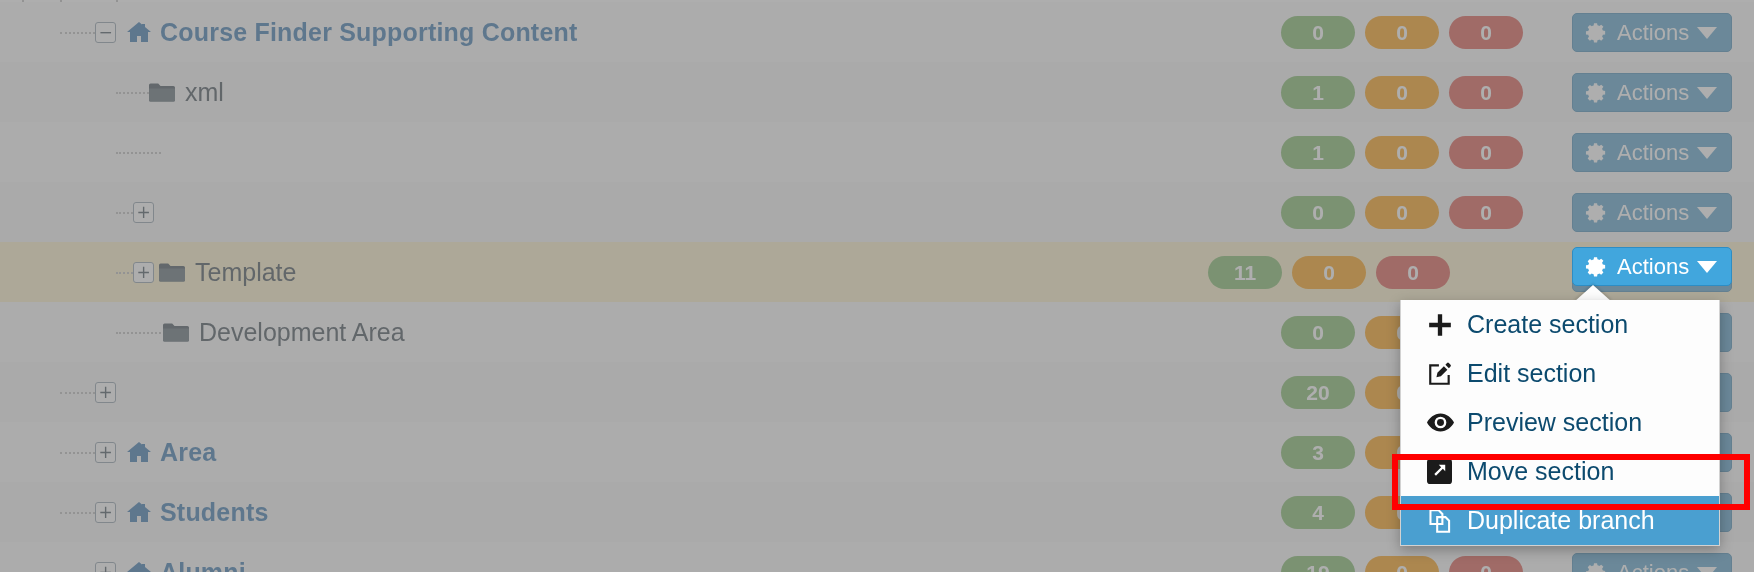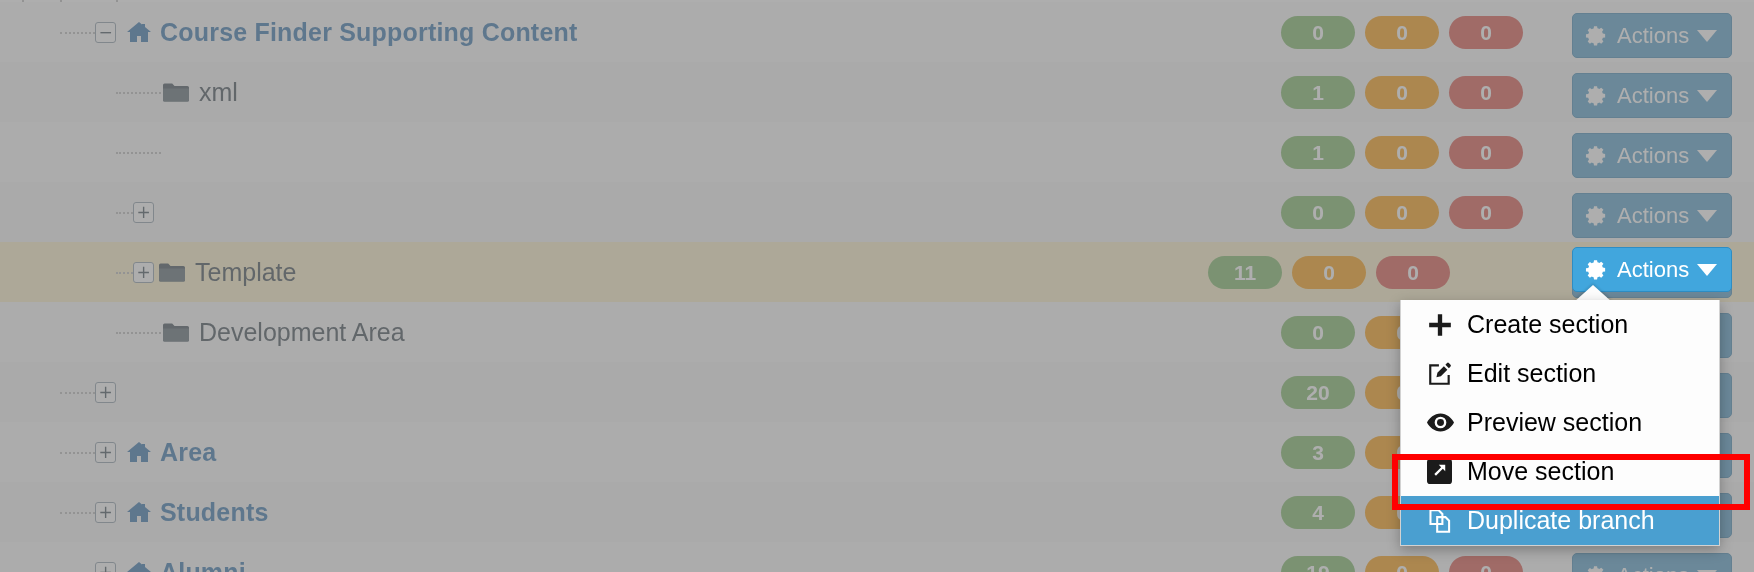--- a/index.html
+++ b/index.html
@@ -45,21 +45,21 @@
     min-width:74px;height:33px;border-radius:17px;
     display:flex;align-items:center;justify-content:center;
     color:#fff;font-size:21px;font-weight:bold;box-sizing:border-box;
   }
   .b-green{background:#79b563;}
   .b-orange{background:#f99806;}
   .b-red{background:#d94f46;}
 
   
   .actions-btn{
-    position:absolute;top:11px;width:160px;height:45px;
+    position:absolute;top:11px;width:160px;height:39px;
     border-radius:5px;background:#4f9cc9;border:1px solid #3d86b2;
     display:flex;align-items:center;box-sizing:border-box;
     color:#fff;font-size:22px;padding-left:12px;
   }
   .actions-btn.active{background:#41a6dd;border-color:#2d8dc4;}
   .gear{width:23px;height:23px;margin-right:9px;flex:0 0 auto;}
   .caret{
     margin-left:auto;margin-right:14px;width:0;height:0;
     border-left:10px solid transparent;border-right:10px solid transparent;
     border-top:12px solid #fff;
@@ -78,21 +78,21 @@
     box-shadow:0 4px 12px rgba(0,0,0,.28);
   }
   .menu-pointer{
     position:absolute;left:1574px;top:285px;width:0;height:0;
     border-left:19px solid transparent;border-right:19px solid transparent;
     border-bottom:17px solid #fdfdfd;
     filter:drop-shadow(0 -2px 1px rgba(0,0,0,.12));
   }
   .mi{
     height:49px;display:flex;align-items:center;padding-left:26px;
-    box-sizing:border-box;font-size:25px;color:#000000;white-space:nowrap;
+    box-sizing:border-box;font-size:25px;color:#0c4a6e;white-space:nowrap;
   }
   .mi.hl{background:#4a9fd0;color:#fff;}
   .mi-ic{width:28px;height:26px;margin-right:12px;flex:0 0 auto;display:flex;align-items:center;}
   .redbox{
     position:absolute;left:1392px;top:454px;width:358px;height:56px;
     border:6px solid #ff0000;box-sizing:border-box;pointer-events:none;
   }
   .clip{position:absolute;left:0;top:0;width:1754px;height:572px;overflow:hidden;}
 </style>
 </head>
@@ -126,21 +126,21 @@
             <span class="gear"><svg viewBox="0 0 24 24" width="23" height="23">
                 <path fill="#ffffff" d="M12 8.2a3.8 3.8 0 1 0 0 7.6 3.8 3.8 0 0 0 0-7.6zm0 6a2.2 2.2 0 1 1 0-4.4 2.2 2.2 0 0 1 0 4.4z"></path>
                 <path fill="#ffffff" d="M21 13.6v-3.2l-2.4-.4a6.9 6.9 0 0 0-.8-1.9l1.4-2-2.3-2.3-2 1.4a6.9 6.9 0 0 0-1.9-.8L12.6 2.4h-3.2l-.4 2.4a6.9 6.9 0 0 0-1.9.8l-2-1.4L2.8 6.5l1.4 2a6.9 6.9 0 0 0-.8 1.9l-2.4.4v3.2l2.4.4c.2.7.4 1.3.8 1.9l-1.4 2 2.3 2.3 2-1.4c.6.4 1.2.6 1.9.8l.4 2.4h3.2l.4-2.4c.7-.2 1.3-.4 1.9-.8l2 1.4 2.3-2.3-1.4-2c.4-.6.6-1.2.8-1.9l2.4-.4z"></path>
               </svg></span>
             <span>Actions</span>
             <span class="caret"></span>
           </div>
         </div>
         <div class="row alt">
           <div class="hline" style="left: 116px; width: 45px;"></div>
-          <div class="label" style="left: 163px;">
+          <div class="label" style="left: 149px;">
             <span class="foldericon"><svg viewBox="0 0 26 20" width="26" height="20">
                 <path fill="#3b4952" d="M0 3a1.6 1.6 0 0 1 1.6-1.6h7.6l2.3 2.6h12.9A1.6 1.6 0 0 1 26 5.6V18a1.6 1.6 0 0 1-1.6 1.6H1.6A1.6 1.6 0 0 1 0 18V3z"></path>
                 <path fill="#55646d" d="M0 6.6h26V18a1.6 1.6 0 0 1-1.6 1.6H1.6A1.6 1.6 0 0 1 0 18V6.6z"></path>
               </svg></span>
             <span class="txt-plain">xml</span>
           </div>
           <div class="badges" style="left: 1281px;">
             <div class="badge b-green">1</div>
             <div class="badge b-orange">0</div>
             <div class="badge b-red">0</div>

